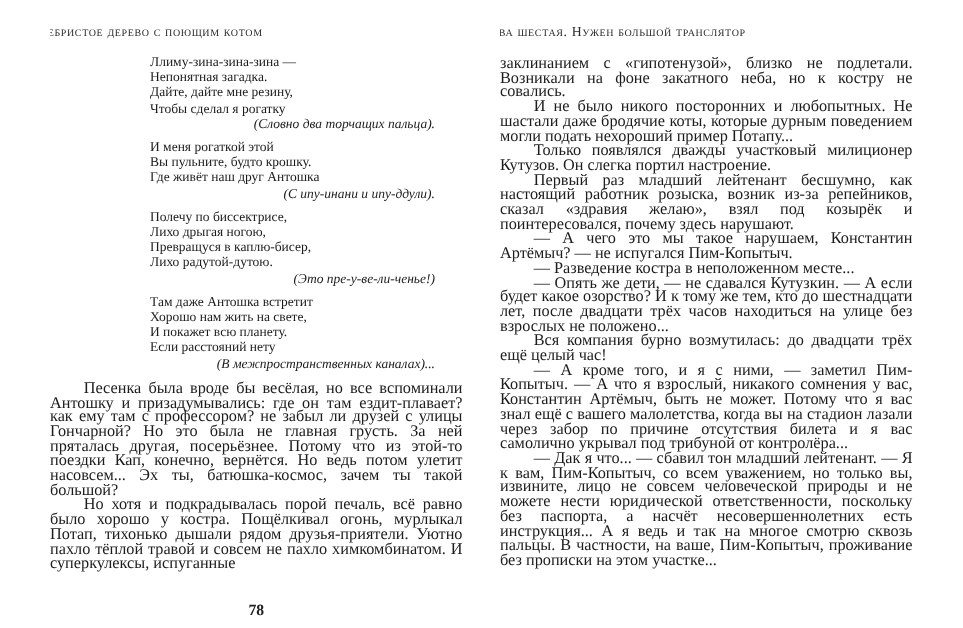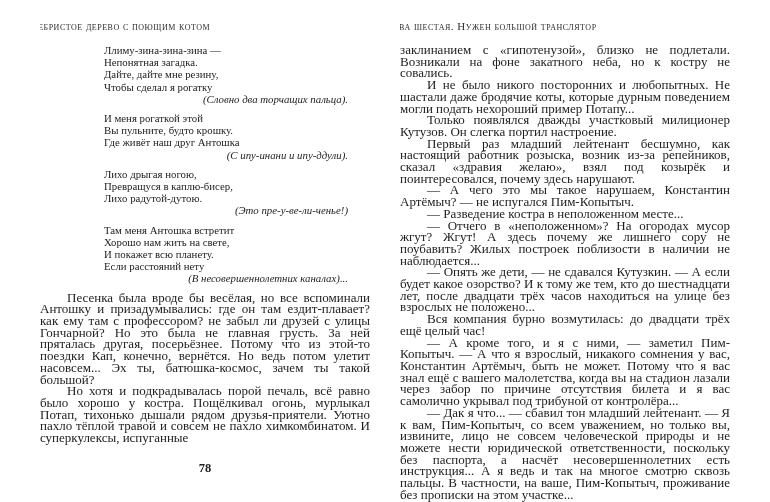--- a/index.html
+++ b/index.html
@@ -39,42 +39,42 @@
   }
 
   .content {
     position: absolute;
     top: 44px;
     left: 0;
     right: 0;
   }
 
   .poem {
-    margin-left: 64px;
+    margin-left: 80px;
     margin-right: 22px;
     font-size: 10.8px;
     line-height: 12.2px;
   }
   .stanza { margin: 0 0 7px 0; }
   .poem-line { white-space: nowrap; }
   .poem-aside { text-align: right; white-space: nowrap; font-style: italic; }
 
   .prose { margin-top: 7px; }
   .para {
     margin: 0;
     font-size: 13px;
     line-height: 11.7px;
     text-align: justify;
     text-indent: 27px;
   }
   .para.noindent { text-indent: 0; }
 
   .page-number {
     position: absolute;
-    bottom: 26px;
+    bottom: 6px;
     left: 0;
     right: 0;
     text-align: center;
     font-size: 12.5px;
     font-weight: 700;
     color: #222222;
   }
 </style>
 </head>
 <body>
@@ -92,52 +92,52 @@
             <div class="poem-line">Чтобы сделал я рогатку</div>
             <div class="poem-aside">(Словно два торчащих пальца).</div>
           </div>
           <div class="stanza">
             <div class="poem-line">И меня рогаткой этой</div>
             <div class="poem-line">Вы пульните, будто крошку.</div>
             <div class="poem-line">Где живёт наш друг Антошка</div>
             <div class="poem-aside">(С ипу-инани и ипу-ддули).</div>
           </div>
           <div class="stanza">
+            <div class="poem-line">Полечу по биссектрисе,</div>
             <div class="poem-line">Лихо дрыгая ногою,</div>
             <div class="poem-line">Превращуся в каплю-бисер,</div>
             <div class="poem-line">Лихо радутой-дутою.</div>
             <div class="poem-aside">(Это пре-у-ве-ли-ченье!)</div>
           </div>
           <div class="stanza">
-            <div class="poem-line">Там меня Антошка встретит</div>
+            <div class="poem-line">Там даже Антошка встретит</div>
             <div class="poem-line">Хорошо нам жить на свете,</div>
             <div class="poem-line">И покажет всю планету.</div>
             <div class="poem-line">Если расстояний нету</div>
-            <div class="poem-aside">(В несовершеннолетних каналах)...</div>
+            <div class="poem-aside">(В межпространственных каналах)...</div>
           </div>
         </div>
       <div class="prose">
           <p class="para">Песенка была вроде бы весёлая, но все вспоминали Антошку и призадумывались: где он там ездит-плавает? как ему там с профессором? не забыл ли друзей с улицы Гончарной? Но это была не главная грусть. За ней пряталась другая, посерьёзнее. Потому что из этой-то поездки Кап, конечно, вернётся. Но ведь потом улетит насовсем... Эх ты, батюшка-космос, зачем ты такой большой?</p>
           <p class="para">Но хотя и подкрадывалась порой печаль, всё равно было хорошо у костра. Пощёлкивал огонь, мурлыкал Потап, тихонько дышали рядом друзья-приятели. Уютно пахло тёплой травой и совсем не пахло химкомбинатом. И суперкулексы, испуганные</p>
         </div>
     </div>
     <div class="page-number">78</div>
   </div>
 
   <div class="page right">
     <div class="running-head">Глава шестая. Нужен большой транслятор</div>
     <div class="content">
       <div class="prose" style="margin-top:0;">
           <p class="para noindent">заклинанием с «гипотенузой», близко не подлетали. Возникали на фоне закатного неба, но к костру не совались.</p>
           <p class="para">И не было никого посторонних и любопытных. Не шастали даже бродячие коты, которые дурным поведением могли подать нехороший пример Потапу...</p>
           <p class="para">Только появлялся дважды участковый милиционер Кутузов. Он слегка портил настроение.</p>
           <p class="para">Первый раз младший лейтенант бесшумно, как настоящий работник розыска, возник из-за репейников, сказал «здравия желаю», взял под козырёк и поинтересовался, почему здесь нарушают.</p>
           <p class="para">— А чего это мы такое нарушаем, Константин Артёмыч? — не испугался Пим-Копытыч.</p>
           <p class="para">— Разведение костра в неположенном месте...</p>
-          <p class="para">— Отчего в «неположенном»? На огородах мусор жгут? Жгут! А здесь почему же лишнего сору не поубавить? Жилых построек поблизости в наличии не наблюдается...</p>
           <p class="para">— Опять же дети, — не сдавался Кутузкин. — А если будет какое озорство? И к тому же тем, кто до шестнадцати лет, после двадцати трёх часов находиться на улице без взрослых не положено...</p>
           <p class="para">Вся компания бурно возмутилась: до двадцати трёх ещё целый час!</p>
           <p class="para">— А кроме того, и я с ними, — заметил Пим-Копытыч. — А что я взрослый, никакого сомнения у вас, Константин Артёмыч, быть не может. Потому что я вас знал ещё с вашего малолетства, когда вы на стадион лазали через забор по причине отсутствия билета и я вас самолично укрывал под трибуной от контролёра...</p>
           <p class="para">— Дак я что... — сбавил тон младший лейтенант. — Я к вам, Пим-Копытыч, со всем уважением, но только вы, извините, лицо не совсем человеческой природы и не можете нести юридической ответственности, поскольку без паспорта, а насчёт несовершеннолетних есть инструкция... А я ведь и так на многое смотрю сквозь пальцы. В частности, на ваше, Пим-Копытыч, проживание без прописки на этом участке...</p>
         </div>
     </div>
   </div>
 
 </div>
 

